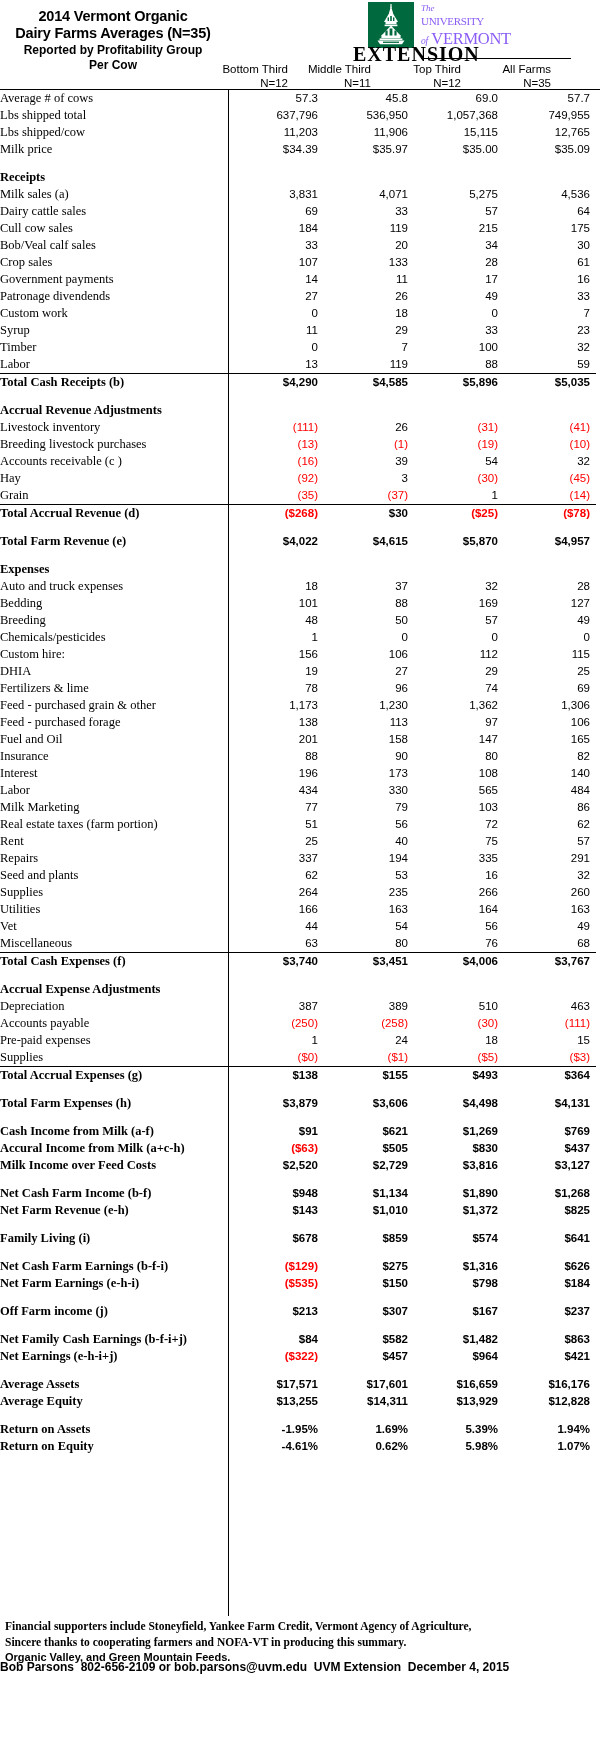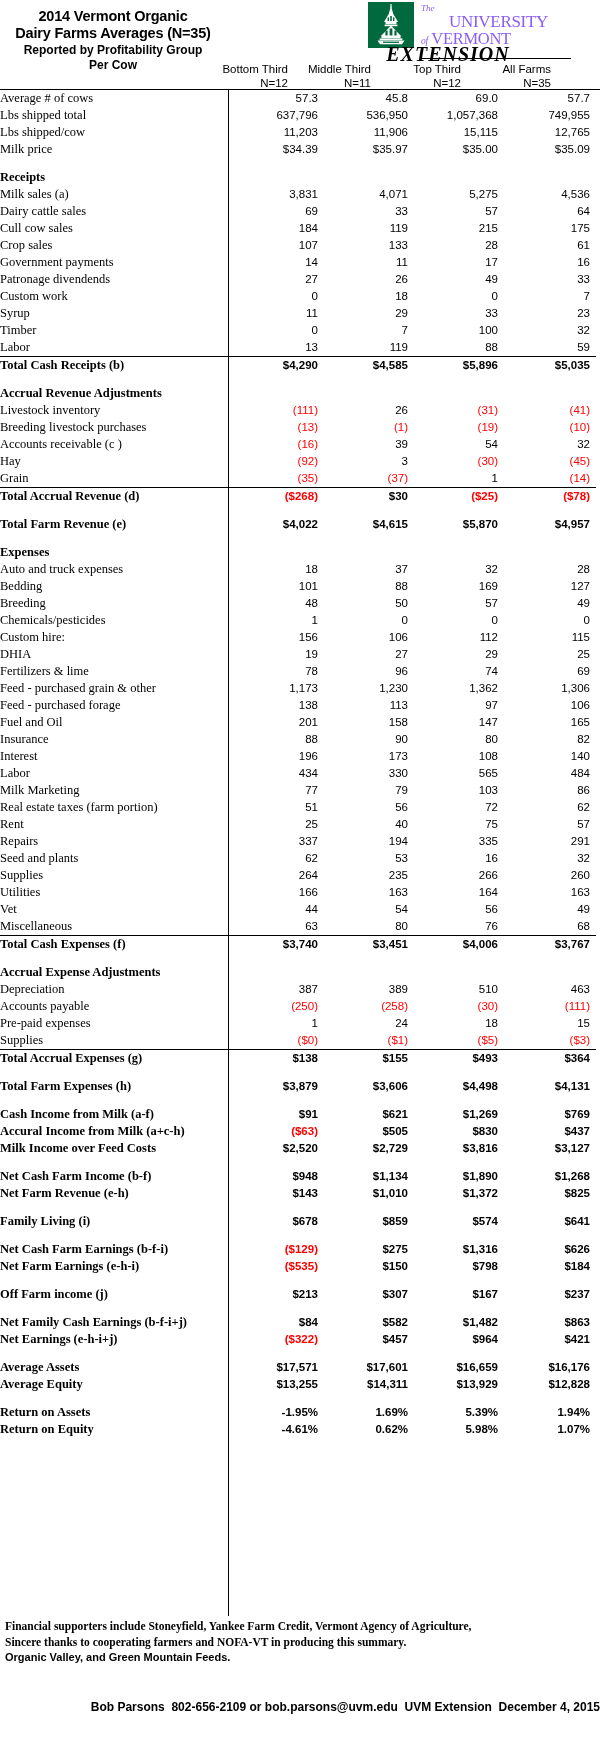--- a/index.html
+++ b/index.html
@@ -19,27 +19,27 @@
   }
   .title-1{font-size:14.5px;line-height:17px;letter-spacing:-0.2px;}
   .title-2{font-size:12px;line-height:15px;margin-top:1px;}
   .title-3{font-size:12px;line-height:15px;}
 
   .logo{position:absolute;left:325px;top:2px;width:215px;height:60px;}
   .logo-mark{position:absolute;left:43px;top:0;width:46px;height:46px;background:#00693e;}
   .logo-mark svg{display:block;}
   .logo-words{position:absolute;left:96px;top:2px;width:150px;font-family:"Liberation Serif", serif;color:#8b5cf6;}
   .lw-the{font-style:italic;font-size:9px;line-height:9px;}
-  .lw-univ{font-size:17px;line-height:17px;letter-spacing:-0.3px;font-weight:normal;margin-left:28px;}
+  .lw-univ{font-size:11px;line-height:17px;letter-spacing:-0.3px;font-weight:normal;}
   .lw-verm{font-size:16.5px;line-height:17px;letter-spacing:-0.3px;border-bottom:1.5px solid #000;padding-bottom:8px;}
   .lw-verm .of{font-style:italic;font-size:9.5px;}
   .logo-ext{
-    position:absolute;left:28px;top:41px;width:190px;text-align:center;
+    position:absolute;left:28px;top:41px;width:190px;
     font-family:"Liberation Serif", serif;font-size:20px;line-height:22px;
-    letter-spacing:1px;font-weight:bold;font-style:italic;
+    letter-spacing:1px;font-weight:bold;
   }
 
   
   .colhead{position:absolute;left:0;top:62px;width:600px;height:28px;}
   .ch{
     position:absolute;text-align:right;
     font-family:"Liberation Sans", sans-serif;font-size:11.5px;font-weight:normal;
     line-height:14px;
   }
   .ch.r1{top:0;}
@@ -89,21 +89,21 @@
   }
 
   
   .notes{
     position:absolute;left:5px;top:1619px;width:590px;
     font-family:"Liberation Serif", serif;font-size:11.5px;line-height:15.5px;
     font-weight:bold;
   }
   .notes .sans{font-family:"Liberation Sans", sans-serif;font-size:11px;font-weight:bold;}
   .byline{
-    position:absolute;left:0;top:1700px;width:600px;text-align:right;
+    position:absolute;left:0;top:1660px;width:600px;text-align:left;
     font-family:"Liberation Sans", sans-serif;font-size:12px;font-weight:bold;
   }
   .byline span{white-space:pre;}
 </style>
 </head>
 <body>
 
 <div class="page">
 
   <div class="header">
@@ -219,20 +219,27 @@
           <td class="num last">64</td>
         </tr>
         <tr class="row">
           <td class="lbl">Cull cow sales</td>
           <td class="num">184</td>
           <td class="num">119</td>
           <td class="num">215</td>
           <td class="num last">175</td>
         </tr>
         <tr class="row">
+          <td class="lbl">Bob/Veal calf sales</td>
+          <td class="num">33</td>
+          <td class="num">20</td>
+          <td class="num">34</td>
+          <td class="num last">30</td>
+        </tr>
+        <tr class="row">
           <td class="lbl">Crop sales</td>
           <td class="num">107</td>
           <td class="num">133</td>
           <td class="num">28</td>
           <td class="num last">61</td>
         </tr>
         <tr class="row">
           <td class="lbl">Government payments</td>
           <td class="num">14</td>
           <td class="num">11</td>

